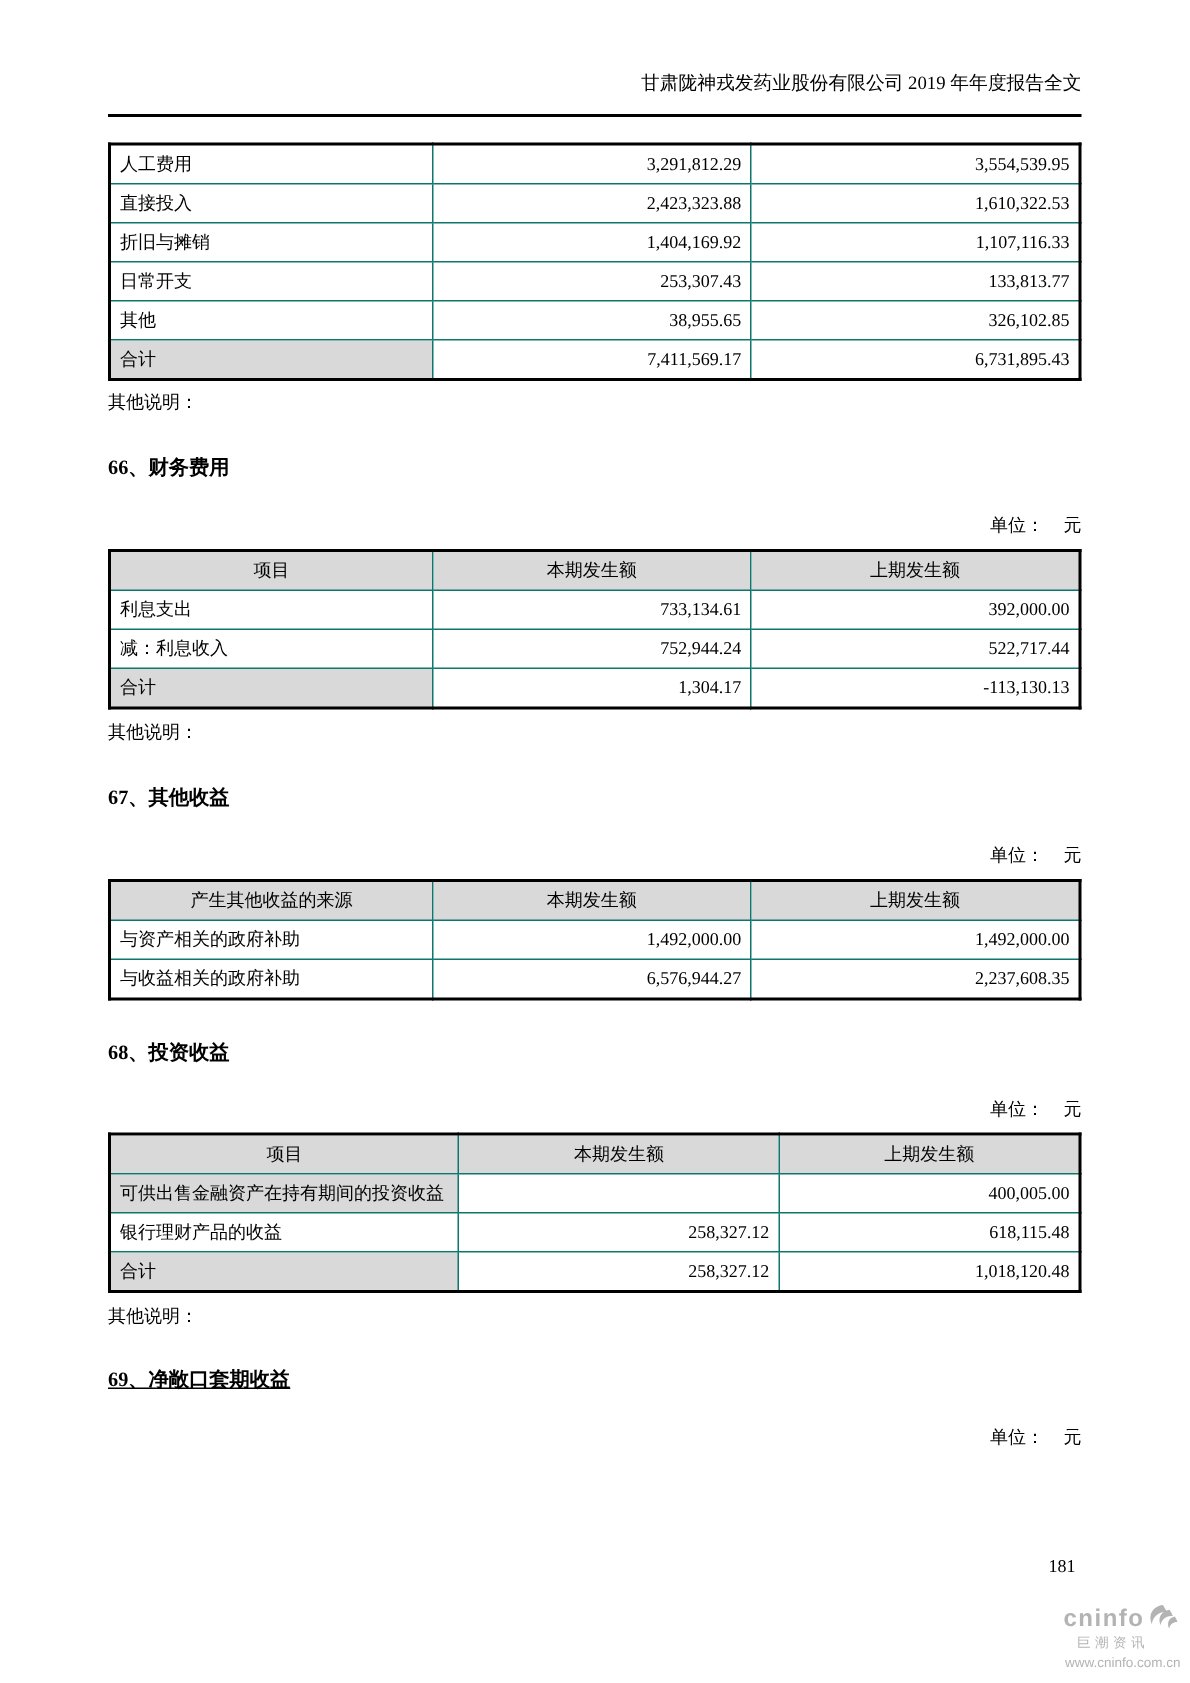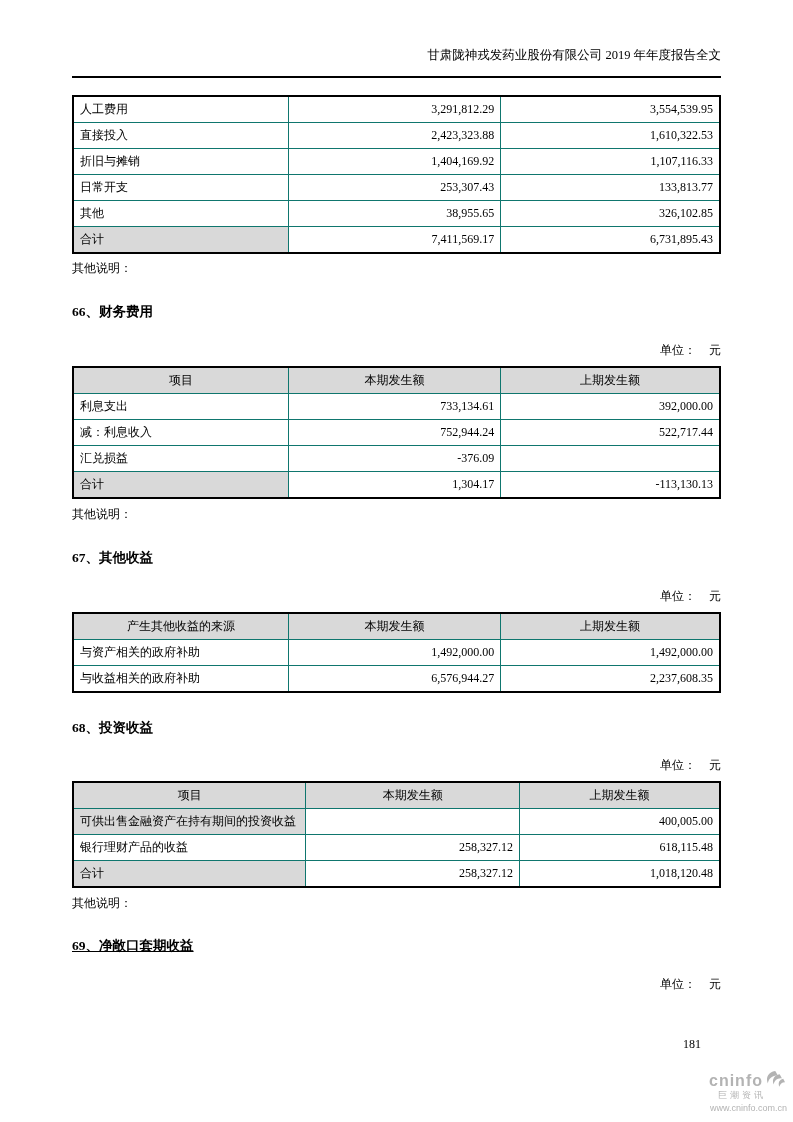--- a/index.html
+++ b/index.html
@@ -53,21 +53,21 @@
   .mt9  { margin-top: 9px; }
   .mt17 { margin-top: 17px; }
   .mt22 { margin-top: 22px; }
   .mt23 { margin-top: 23px; }
   .mt27 { margin-top: 27px; }
   .mt28 { margin-top: 28px; text-decoration: underline; }
   .mt29 { margin-top: 29px; }
   .page-number {
     position: absolute;
     top: 1037px;
-    right: 92px;
+    right: 76px;
     font-size: 12px;
   }
   .brand {
     position: absolute;
     right: 6px;
     bottom: 8px;
     text-align: right;
     color: #b3b3b3;
     font-family: "Liberation Sans", "DejaVu Sans", sans-serif;
     line-height: 11px;
@@ -166,25 +166,20 @@
         </tr>
         <tr>
           <td class="lbl">利息支出</td>
           <td class="num">733,134.61</td>
           <td class="num">392,000.00</td>
         </tr>
         <tr>
           <td class="lbl">减：利息收入</td>
           <td class="num">752,944.24</td>
           <td class="num">522,717.44</td>
-        </tr>
-        <tr>
-          <td class="lbl">汇兑损益</td>
-          <td class="num">-376.09</td>
-          <td class="num"></td>
         </tr>
         <tr>
           <td class="lbl gray">合计</td>
           <td class="num">1,304.17</td>
           <td class="num">-113,130.13</td>
         </tr>
       </tbody>
     </table>
 
     <div class="note mt8">其他说明：</div>

